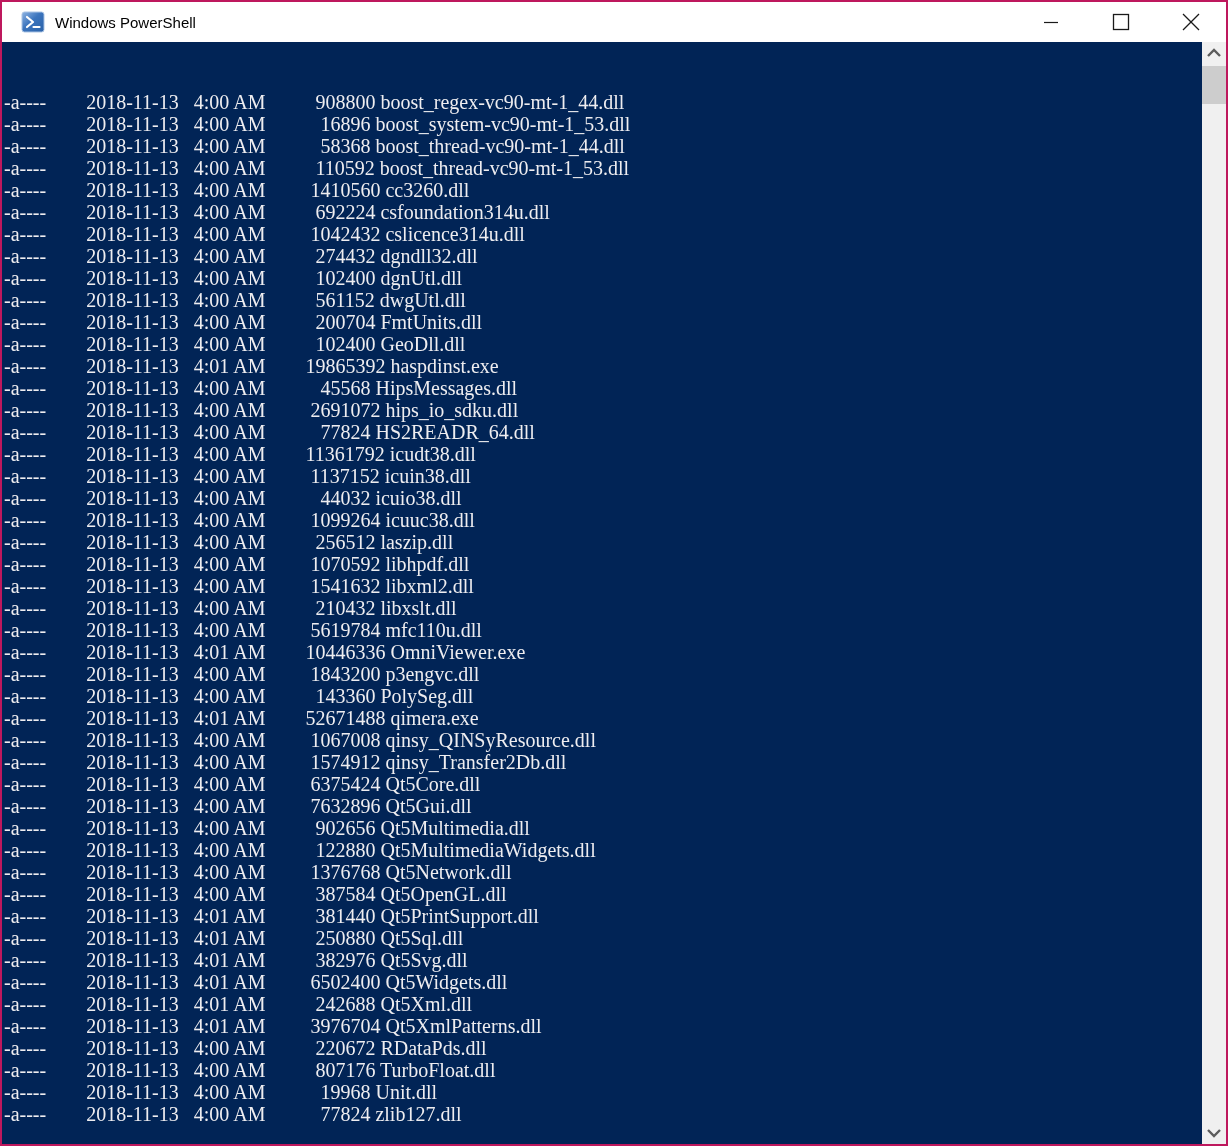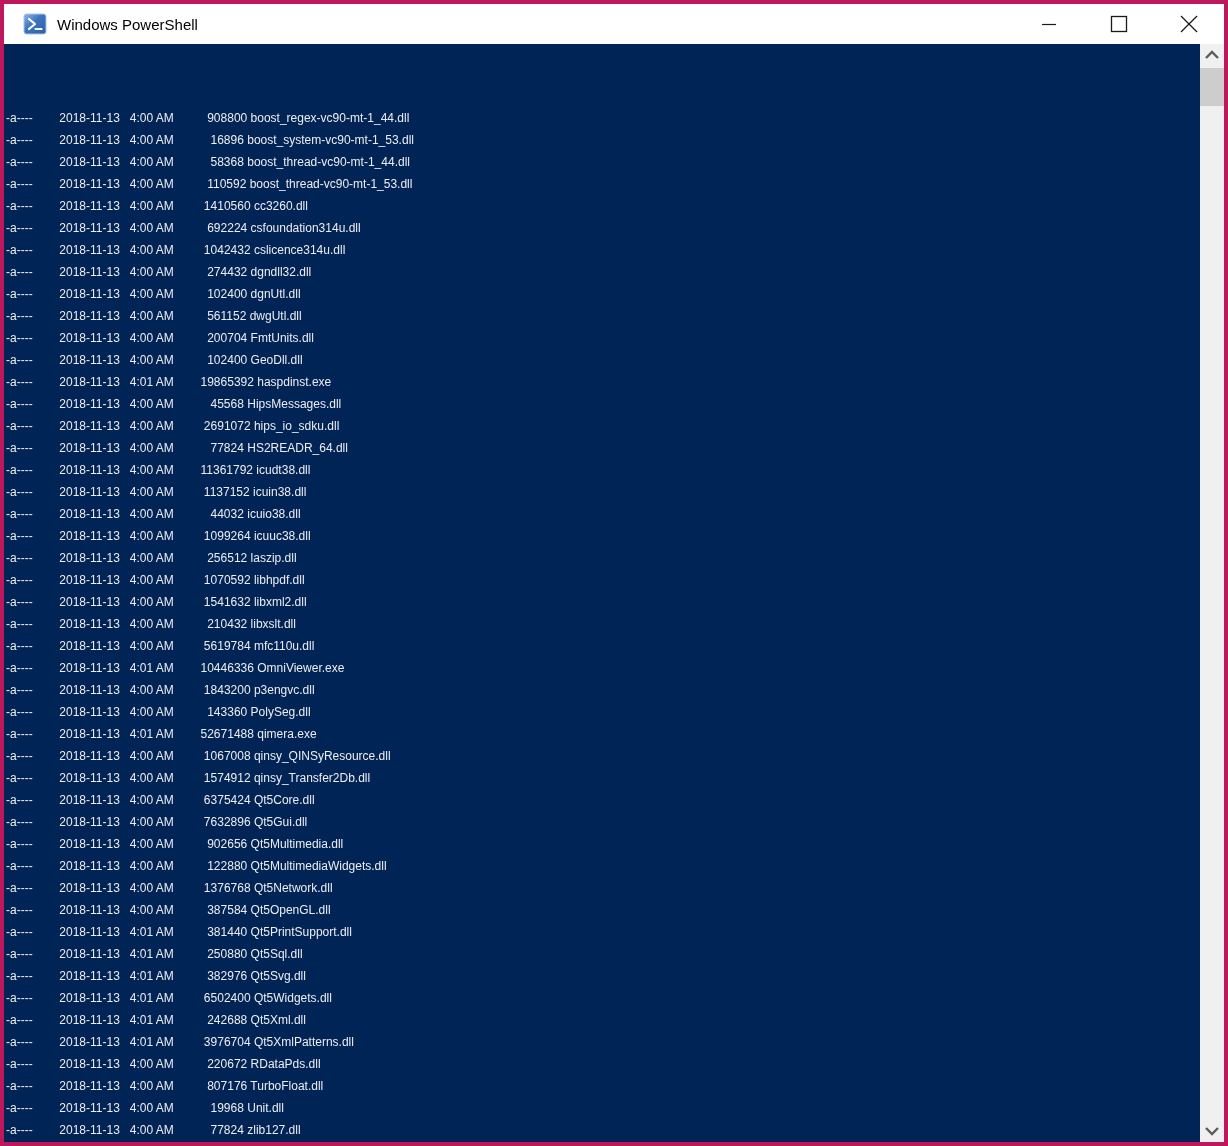--- a/index.html
+++ b/index.html
@@ -1,20 +1,20 @@
 <!DOCTYPE html>
 <html><head>
 <meta charset="utf-8">
 <style>
   html,body{margin:0;padding:0;background:#e8e8e8;}
   .window{
     position:relative;
     width:1228px;height:1146px;
     box-sizing:border-box;
-    border:4px solid #be185d;
+    border:2px solid #be185d;
     background:#404040;
     overflow:hidden;
     font-family:"Liberation Sans", sans-serif;
   }
   
   .titlebar{
     position:absolute;top:0;left:0;right:0;height:40px;
     background:#ffffff;
     display:flex;align-items:center;
   }
@@ -28,23 +28,23 @@
   .ctrl-btn{
     width:70px;height:40px;
     display:flex;align-items:center;justify-content:center;
     background:#ffffff;cursor:default;
   }
   
   .console{
     position:absolute;top:40px;left:0;right:24px;bottom:0;
     background:#012456;
     overflow:hidden;
-    padding:19px 0 0 2px;
-    font-family:Liberation Sans, sans-serif;
-    font-size:12px;line-height:22px;
+    padding:5px 0 0 2px;
+    font-family:Liberation Serif, serif;
+    font-size:20px;line-height:22px;
     color:#EEEDF0;
     white-space:pre;
   }
   .line{height:22px;white-space:pre;}
   
   .scrollbar{
     position:absolute;top:40px;right:0;bottom:0;width:24px;
     background:#f0f0f0;
   }
   .sb-btn{

